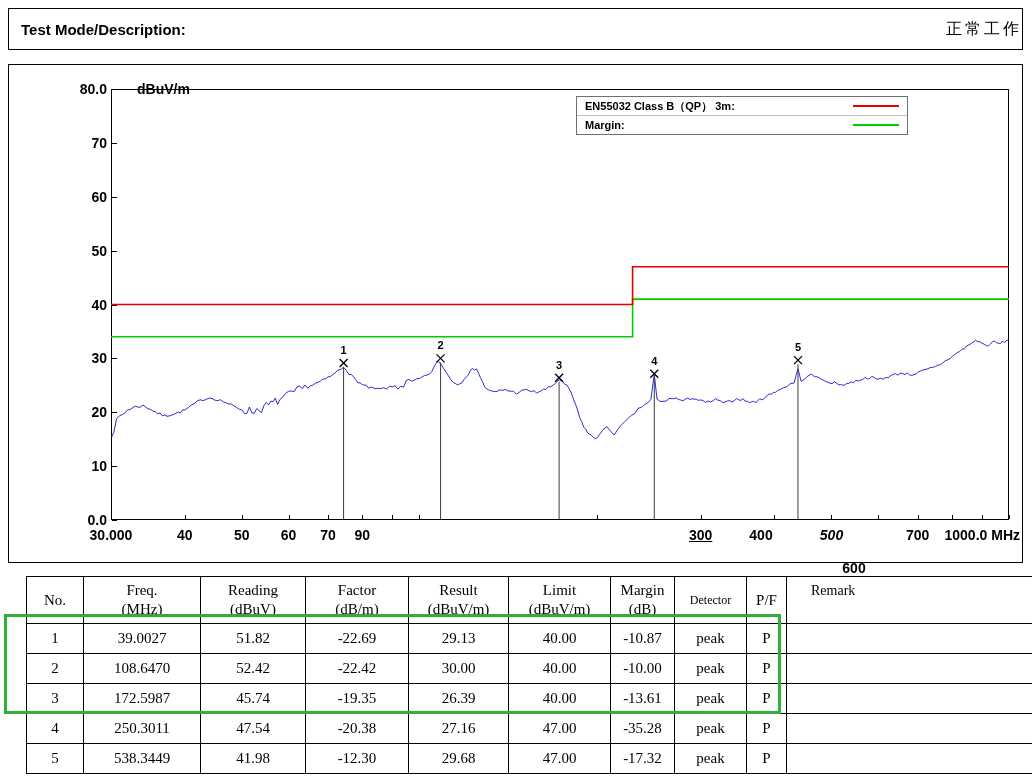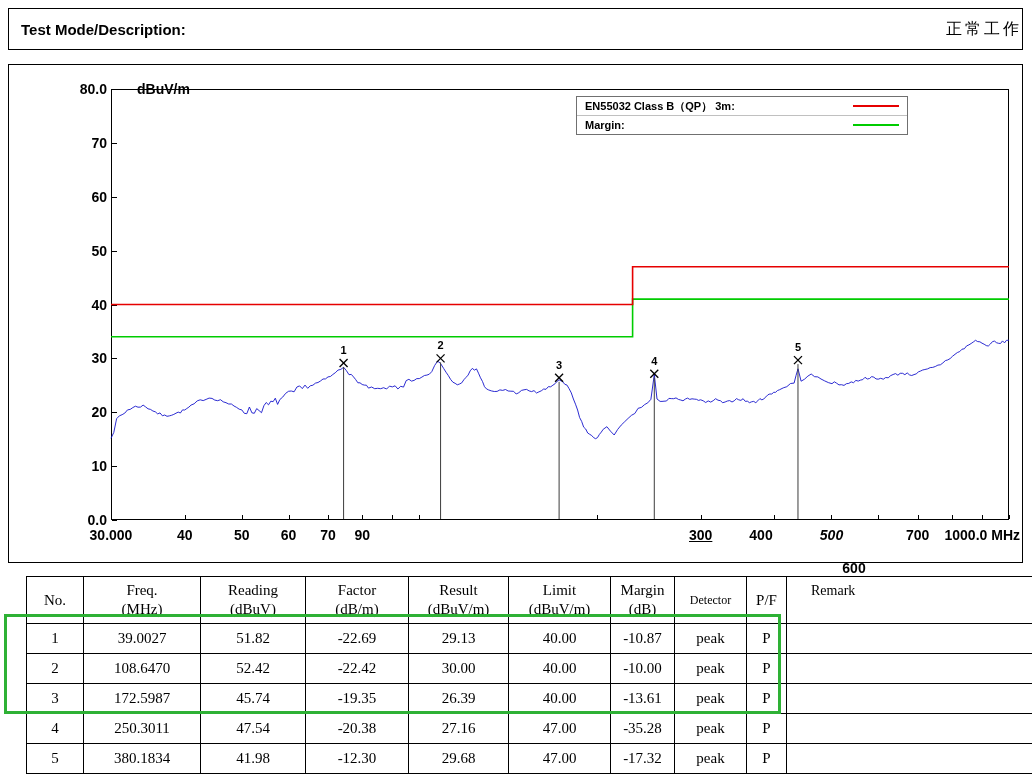--- a/index.html
+++ b/index.html
@@ -199,21 +199,21 @@
         <td class="col-3">-20.38</td>
         <td class="col-4">27.16</td>
         <td class="col-5">47.00</td>
         <td class="col-6">-35.28</td>
         <td class="col-7">peak</td>
         <td class="col-8">P</td>
         <td class="col-9"></td>
       </tr>
       <tr>
         <td class="col-0">5</td>
-        <td class="col-1">380.1834</td>
+        <td class="col-1">538.3449</td>
         <td class="col-2">41.98</td>
         <td class="col-3">-12.30</td>
         <td class="col-4">29.68</td>
         <td class="col-5">47.00</td>
         <td class="col-6">-17.32</td>
         <td class="col-7">peak</td>
         <td class="col-8">P</td>
         <td class="col-9"></td>
       </tr>
     </tbody>

